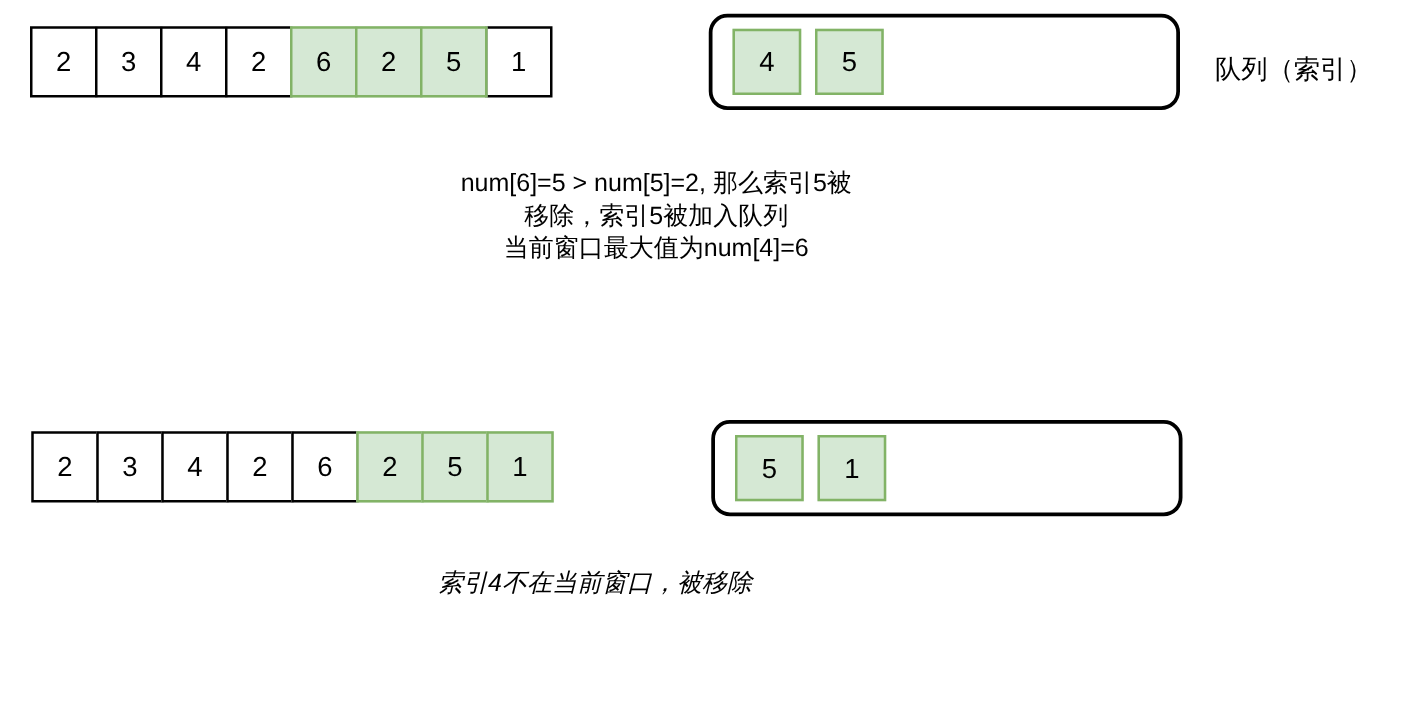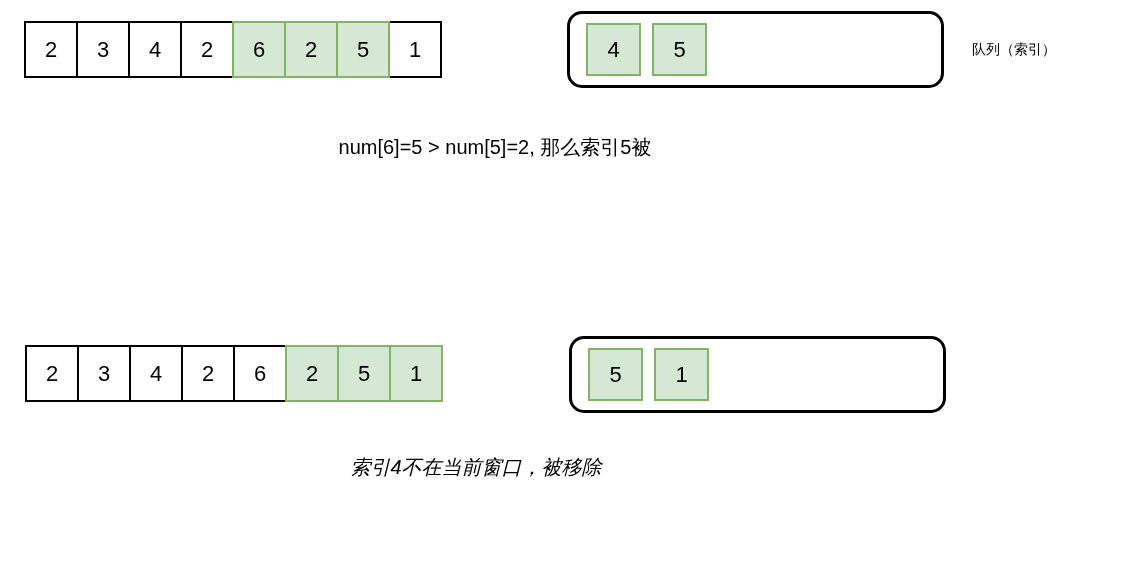--- a/index.html
+++ b/index.html
@@ -51,38 +51,38 @@
   }
   .queue-box .cell {
     width: 55px; height: 53px;
     margin-left: 0;
   }
 
   
   .queue-label {
     position: absolute;
     left: 972px; top: 41px;
-    font-size: 14px;
+    font-size: 21px;
     white-space: nowrap;
   }
 
   
   .caption {
     position: absolute;
     width: 480px;
     text-align: center;
     font-size: 20px;
   }
   .caption .line { line-height: 26px; }
   #caption-2 .line { line-height: 28px; font-style: italic; }
 
   
   #array-1 { left: 24px;  top: 21px; }
   #queue-1 { left: 567px; top: 11px; }
-  #caption-1 { left: 255px; top: 134px; }
+  #caption-1 { left: 285px; top: 134px; }
 
   #array-2 { left: 25px;  top: 345px; }
   #queue-2 { left: 569px; top: 336px; }
   #caption-2 { left: 236px; top: 453px; }
 </style>
 </head>
 <body>
 
 <div id="array-1" class="array-row">
     <div class="cell">2</div>
@@ -97,20 +97,22 @@
 
 <div id="queue-1" class="queue-box">
     <div class="cell hl">4</div>
     <div class="cell hl">5</div>
   </div>
 
 <div class="queue-label">队列（索引）</div>
 
 <div id="caption-1" class="caption">
   <div class="line">num[6]=5  &gt; num[5]=2, 那么索引5被</div>
+  <div class="line">移除，索引5被加入队列</div>
+  <div class="line">当前窗口最大值为num[4]=6</div>
 </div>
 
 <div id="array-2" class="array-row">
     <div class="cell">2</div>
     <div class="cell">3</div>
     <div class="cell">4</div>
     <div class="cell">2</div>
     <div class="cell">6</div>
     <div class="cell hl">2</div>
     <div class="cell hl">5</div>

